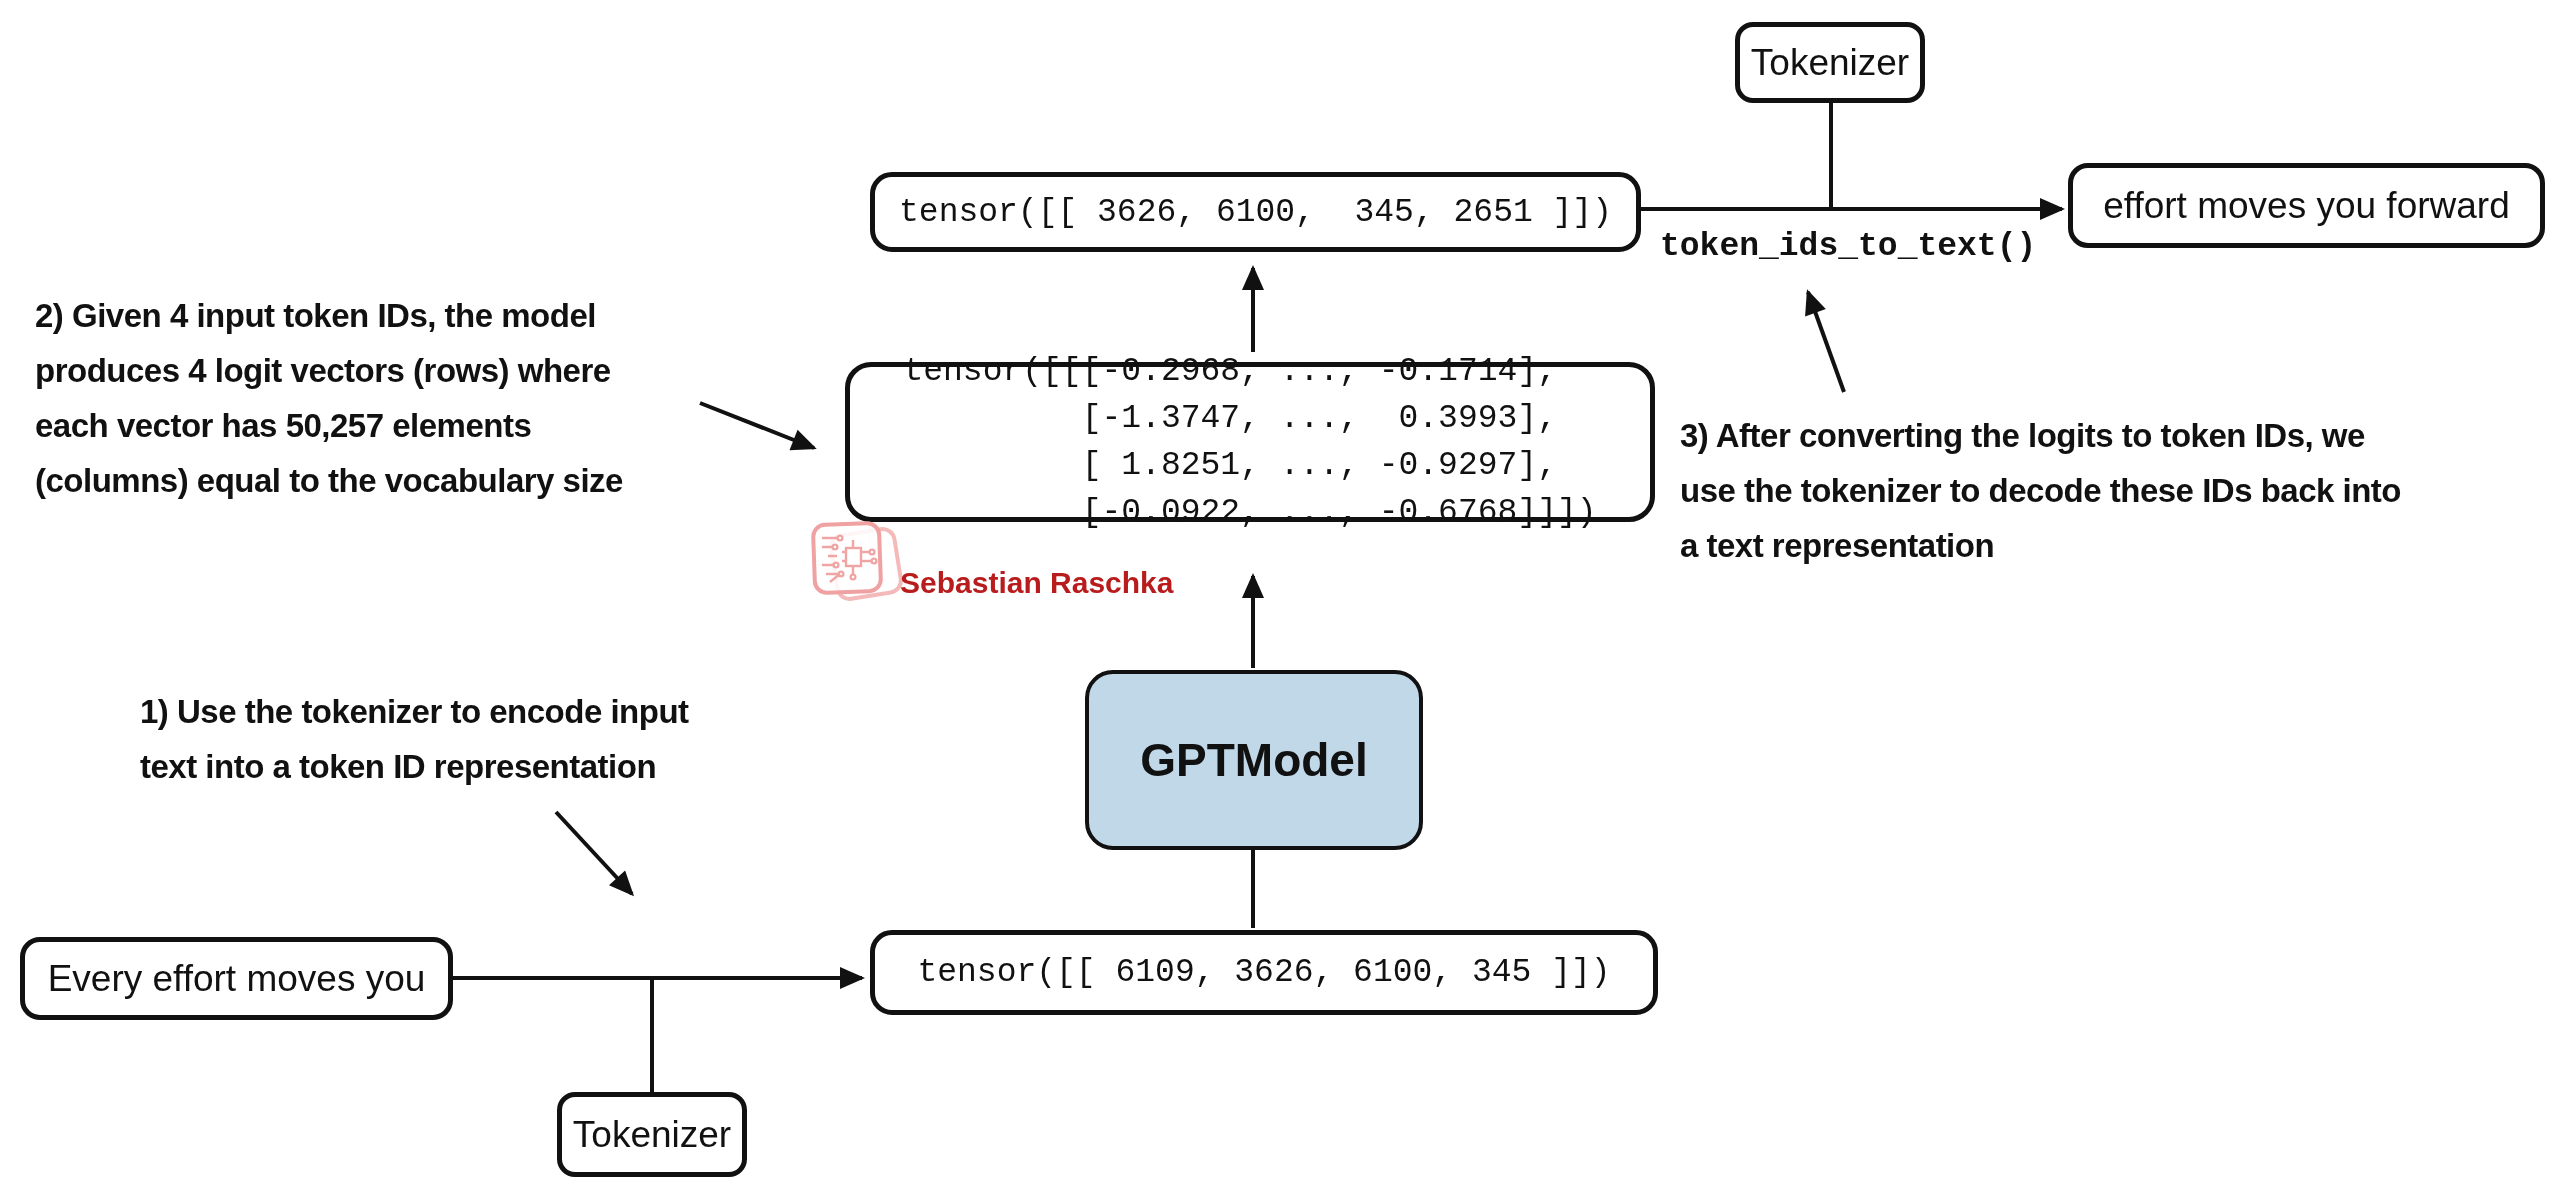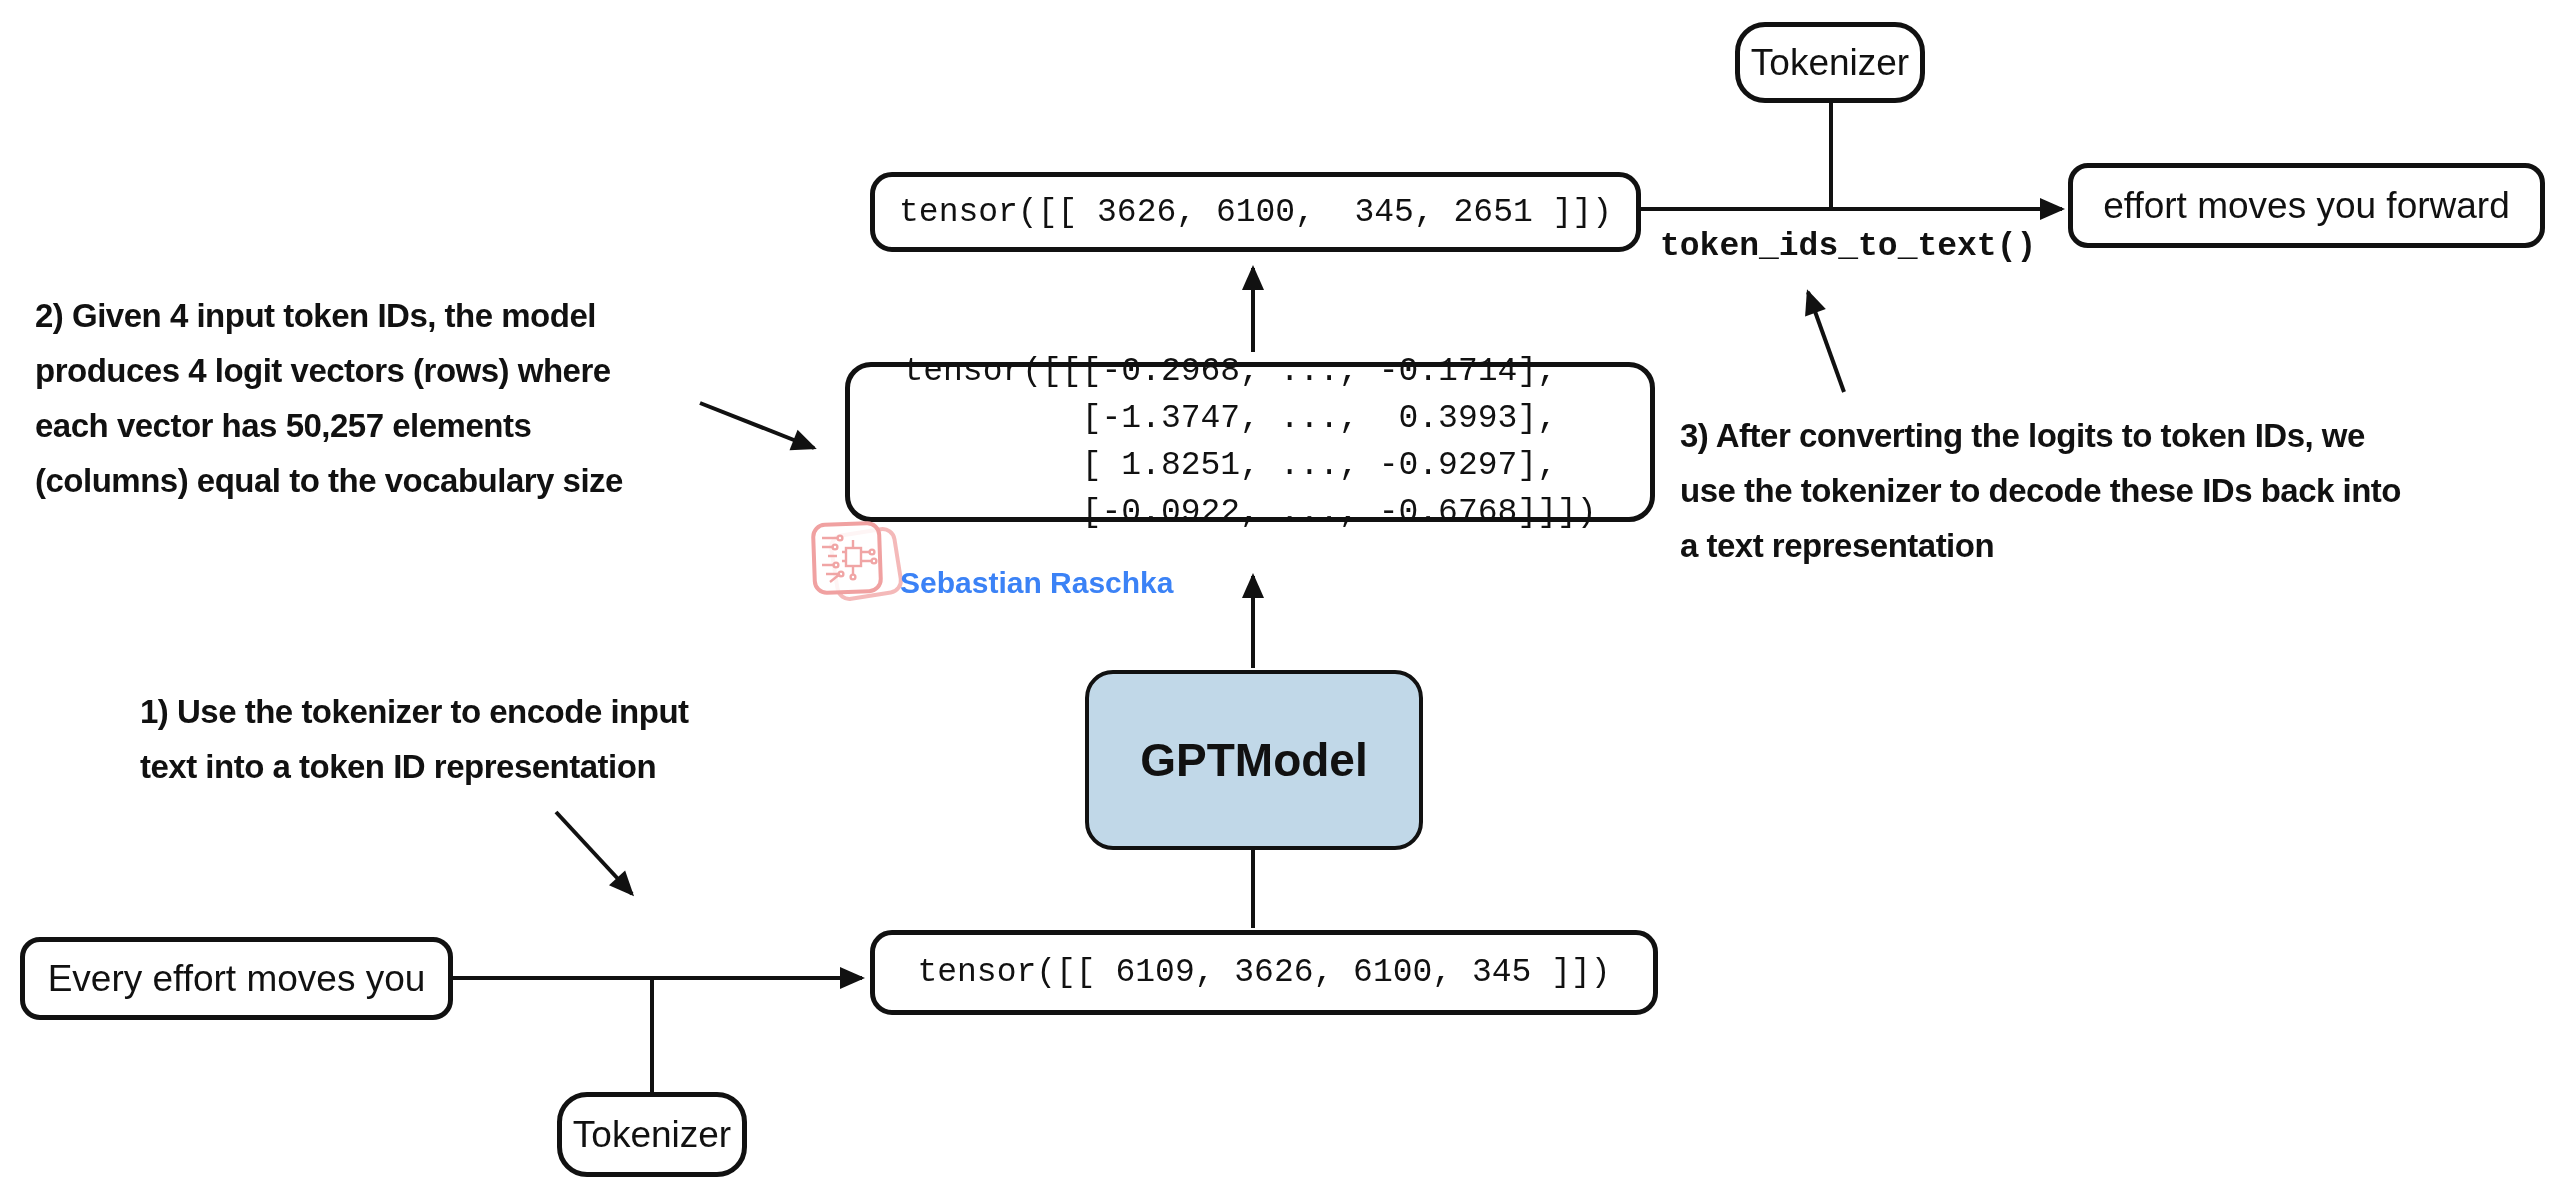--- a/index.html
+++ b/index.html
@@ -6,21 +6,21 @@
   .canvas{
     position:relative;width:2565px;height:1196px;background:#ffffff;
     font-family:"Liberation Sans",sans-serif;color:#111;overflow:hidden;
   }
   .wires{position:absolute;left:0;top:0;z-index:1;}
   .node{
     position:absolute;box-sizing:border-box;z-index:2;
     background:#ffffff;border:5px solid #111;
     display:flex;align-items:center;justify-content:center;
   }
-  .node.r18{border-radius:30px;}
+  .node.r18{border-radius:18px;}
   .node.r20{border-radius:20px;}
   .node.r22{border-radius:22px;}
   .node.r26{border-radius:26px;}
   .node.r28{border-radius:28px;}
   .label-sans{font-size:37px;line-height:1;white-space:nowrap;}
   .mono{font-family:"Liberation Mono",monospace;}
   .tensor-line{font-size:33px;white-space:pre;line-height:1;}
   .tensor-block{
     font-size:33px;white-space:pre;line-height:47px;text-align:left;
   }
@@ -30,21 +30,21 @@
   }
   .annotation{
     position:absolute;z-index:2;font-weight:bold;font-size:33px;
     letter-spacing:-0.5px;line-height:55px;text-align:left;white-space:pre-line;
   }
   .model-node{
     background:#c1d8e8;border:4px solid #111;
   }
   .model-label{font-size:46px;font-weight:bold;}
   .watermark-text{
-    position:absolute;z-index:3;font-weight:bold;font-size:30px;color:#3b82f6;white-space:nowrap;
+    position:absolute;z-index:3;font-weight:bold;font-size:30px;color:#b91c1c;white-space:nowrap;
   }
   .watermark-logo{position:absolute;z-index:3;}
 </style>
 </head>
 <body>
 
 <div class="canvas">
 
   <svg class="wires" width="2565" height="1196" viewBox="0 0 2565 1196">
     <defs>

